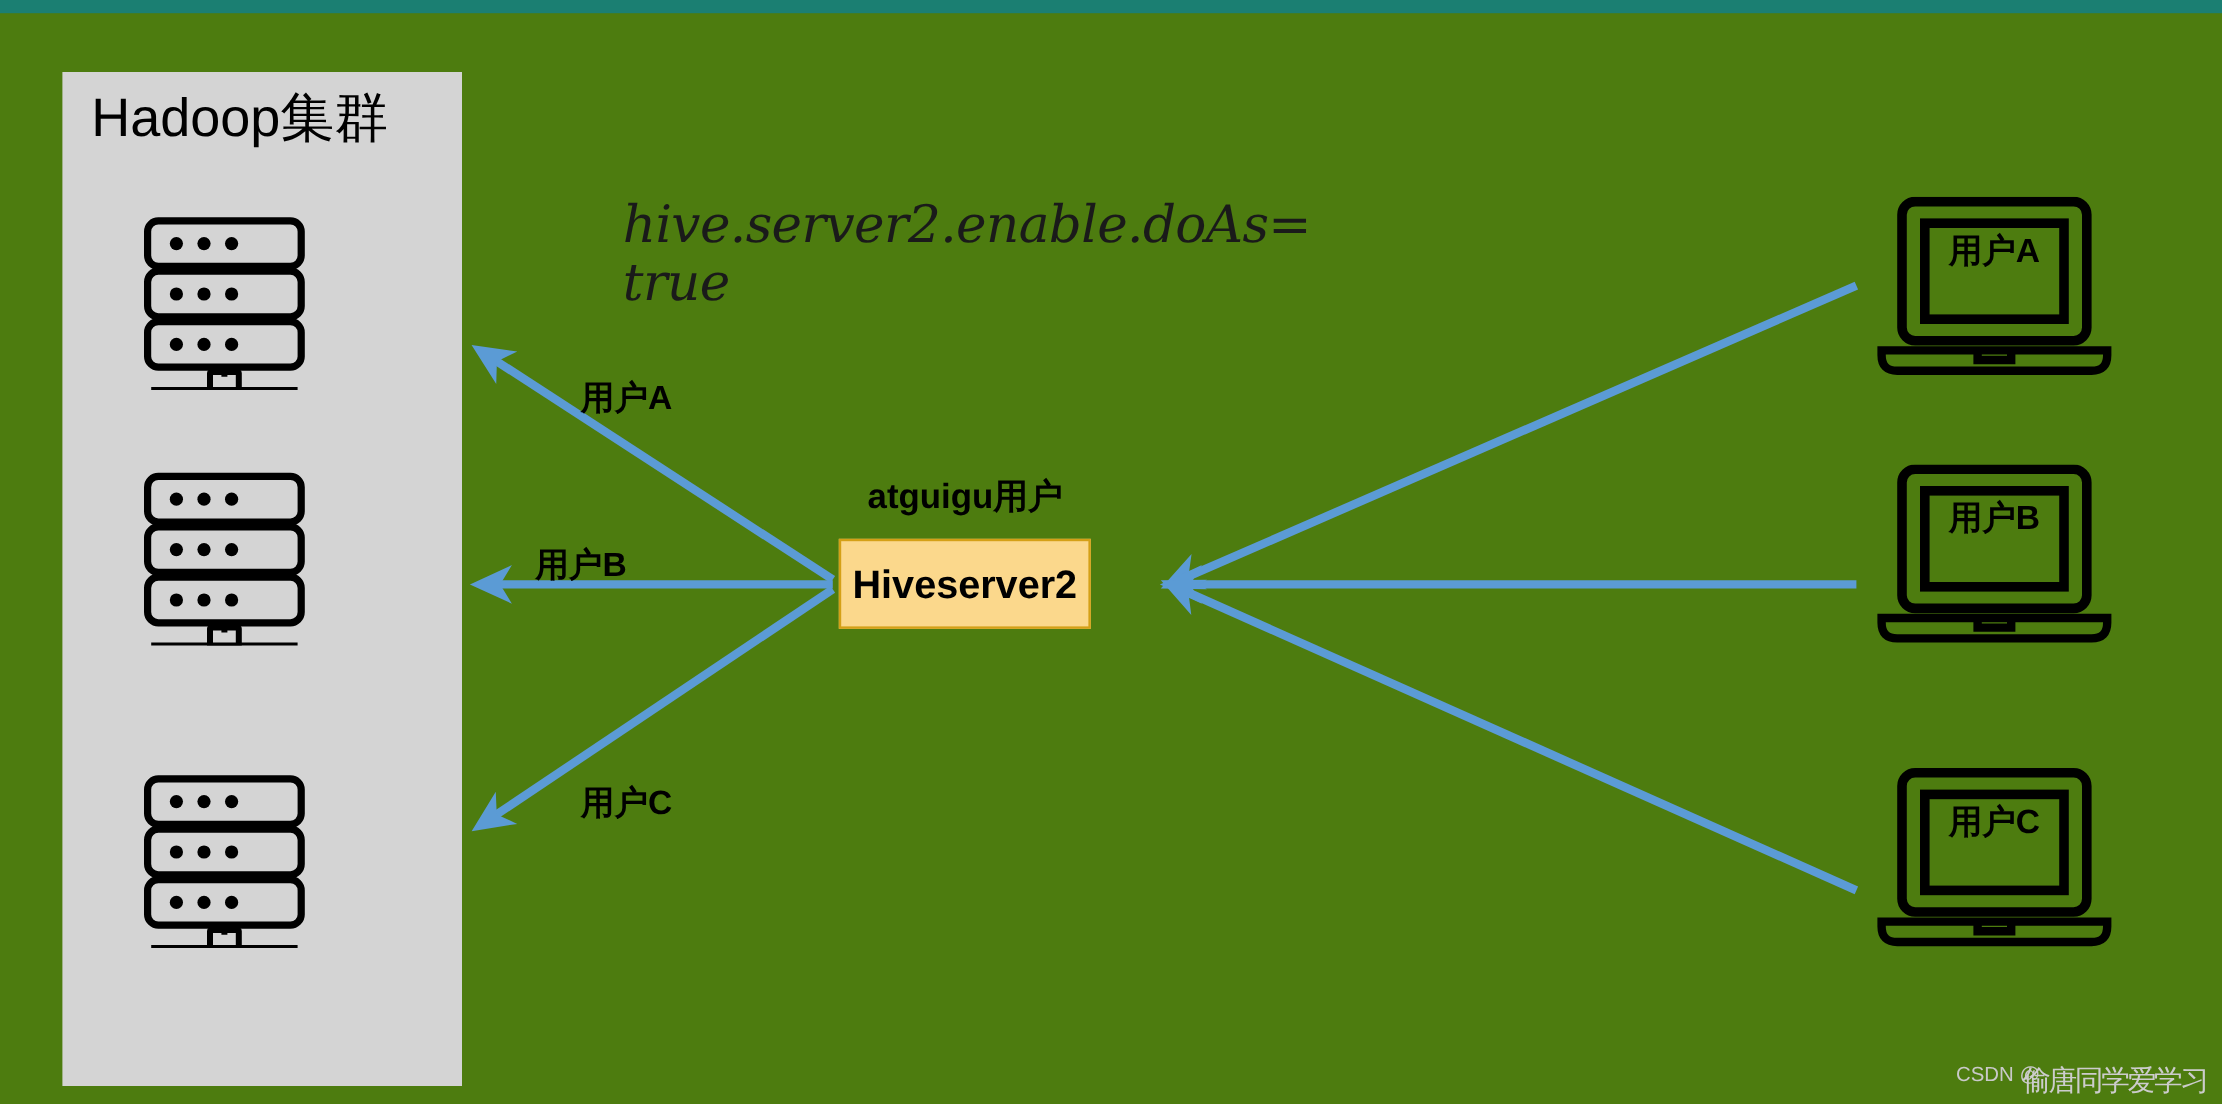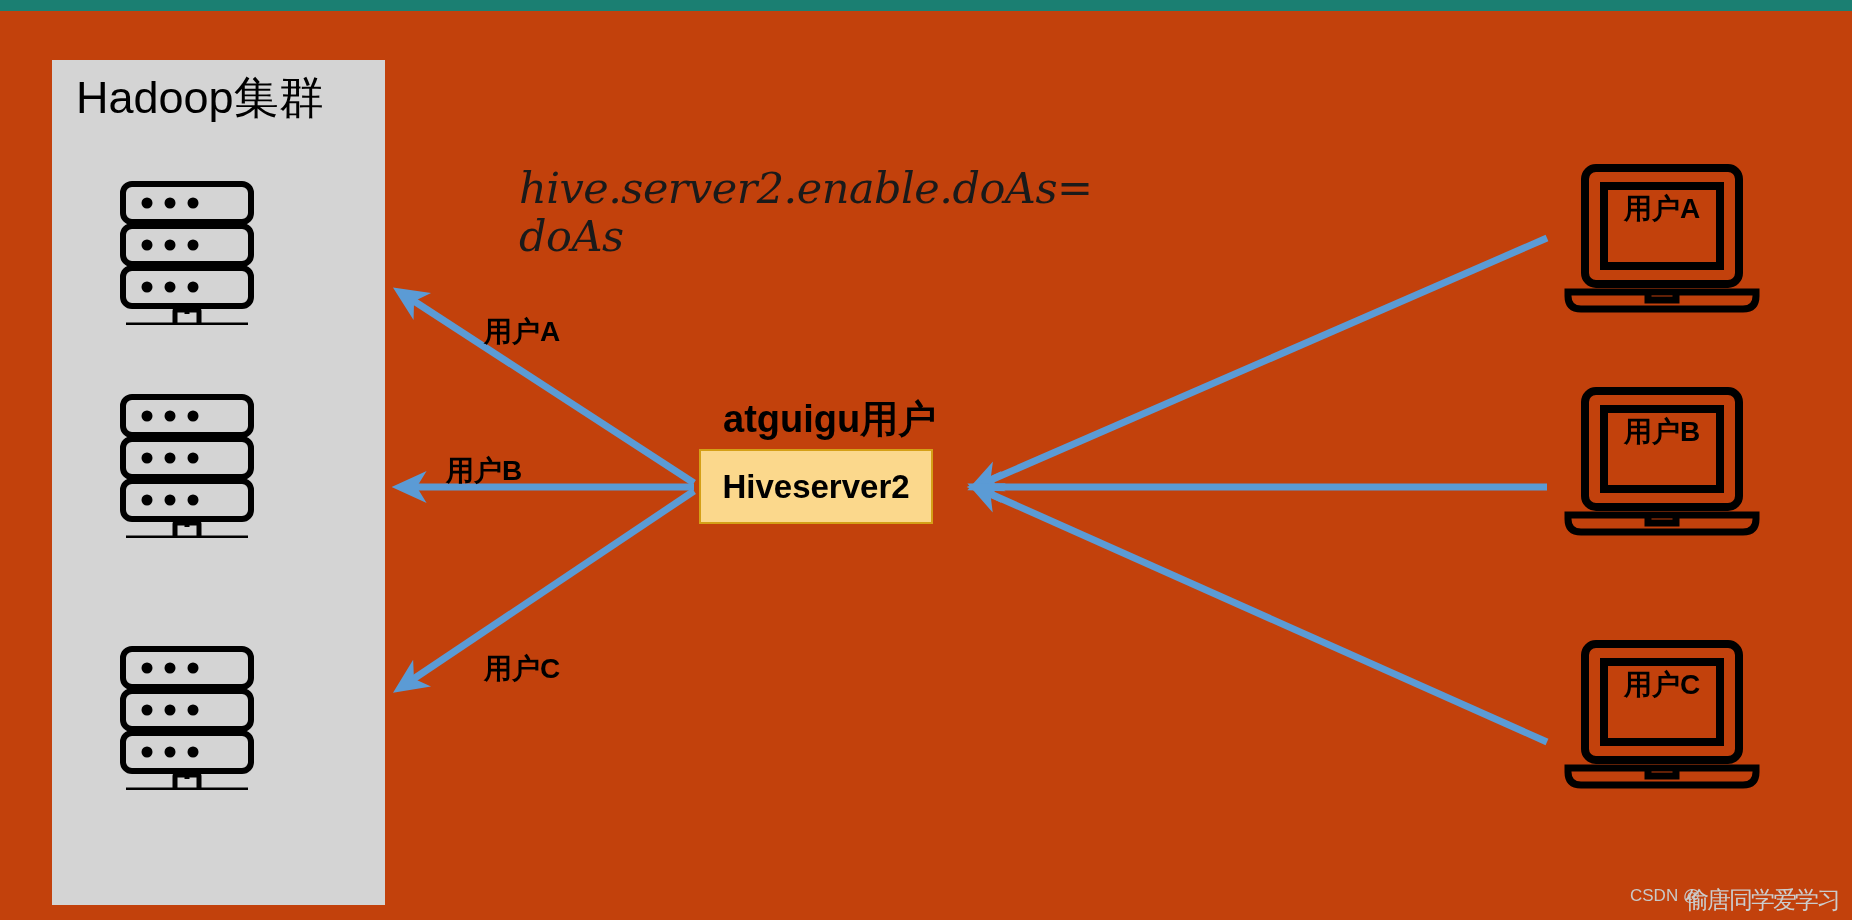--- a/index.html
+++ b/index.html
@@ -8,21 +8,21 @@
     padding: 0;
     background: #ffffff;
   }
   body {
     font-family: "Liberation Sans", sans-serif;
   }
   #canvas {
     position: relative;
     width: 1852px;
     height: 920px;
-    background: #c2410c;
+    background: #4d7c0f;
     overflow: hidden;
   }
   
   #top-stripe {
     position: absolute;
     left: 0;
     top: 0;
     width: 1852px;
     height: 11px;
     background: #1b7f72;
@@ -65,40 +65,40 @@
     font-weight: bold;
     color: #000000;
     white-space: nowrap;
     text-align: center;
   }
   
   #hiveserver-box {
     position: absolute;
     left: 699px;
     top: 449px;
-    width: 234px;
+    width: 210px;
     height: 75px;
     background: #fbd88c;
     border: 2px solid #d4a017;
     box-sizing: border-box;
     display: flex;
     align-items: center;
     justify-content: center;
   }
   #hiveserver-label {
     font-size: 33px;
     font-weight: bold;
     color: #000000;
     white-space: nowrap;
   }
   #atguigu-label {
     position: absolute;
     left: 723px;
     top: 394px;
-    font-size: 38px;
+    font-size: 29px;
     font-weight: bold;
     color: #000000;
     white-space: nowrap;
   }
   
   #config-text {
     position: absolute;
     left: 519px;
     top: 164px;
     width: 640px;
@@ -224,21 +224,21 @@
           <circle cx="75" cy="65" r="5.5"></circle>
         <circle cx="29" cy="107" r="5.5"></circle>
           <circle cx="52" cy="107" r="5.5"></circle>
           <circle cx="75" cy="107" r="5.5"></circle>
       </g>
     </svg>
   </div>
 
   <div id="config-text">
     <div>hive.server2.enable.doAs=</div>
-    <div>doAs</div>
+    <div>true</div>
   </div>
 
   <svg id="arrows-svg" viewBox="0 0 1852 920">
     <defs>
       <marker id="ah" markerWidth="5.2" markerHeight="5.2" refX="3.9" refY="2.6" orient="auto" markerUnits="strokeWidth">
         <path d="M0.1,0.3 L5.1,2.6 L0.1,4.9 L1.5,2.6 Z" fill="#5b9bd5"></path>
       </marker>
     </defs>
     <g stroke="#5b9bd5" stroke-width="7" fill="none" marker-end="url(#ah)">
 

